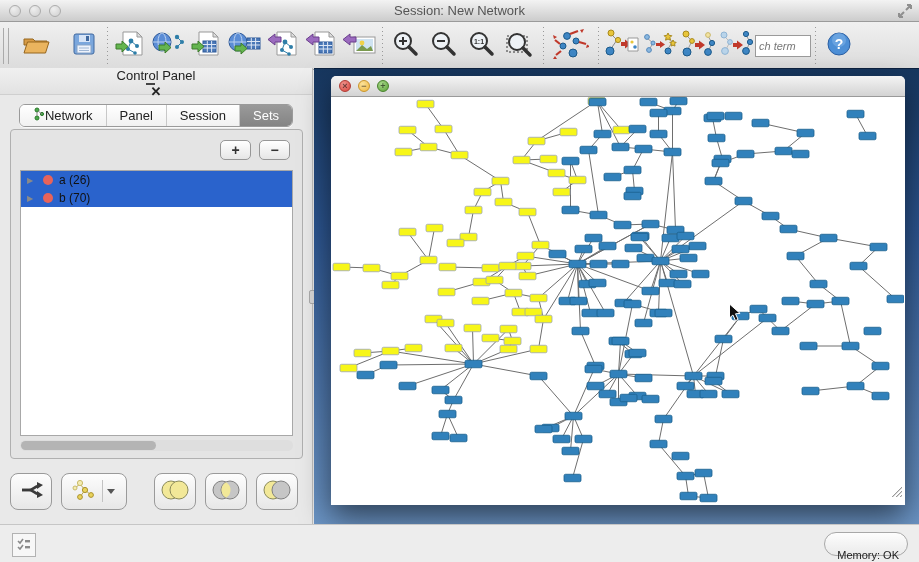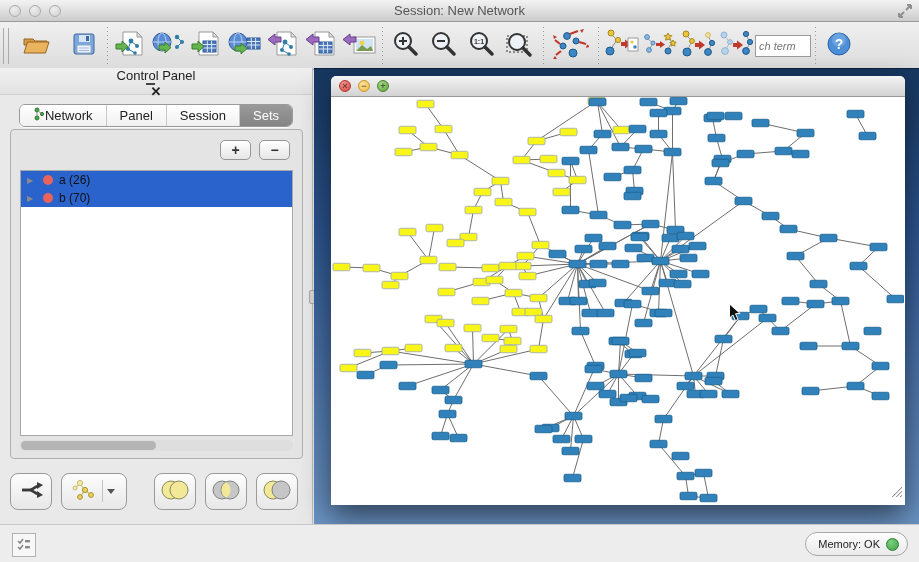--- a/index.html
+++ b/index.html
@@ -92,21 +92,21 @@
   .nw-canvas { position:relative; width:572px; height:406px; margin-left:1px; background:#fff; overflow:hidden; }
   .grip { position:absolute; right:1px; bottom:1px; }
 
   
   .statusbar { position:absolute; left:0; bottom:0; width:919px; height:38px;
     background:#ededed; border-top:1px solid #c6c6c6; }
   .st-left { position:absolute; left:12px; top:8px; width:24px; height:24px;
     border:1px solid #b2b2b2; background:#f7f7f7; display:flex; align-items:center; justify-content:center; }
   .memory { position:absolute; right:11px; top:7px; height:24px; border:1px solid #a8a8a8;
     border-radius:12px; background:linear-gradient(#fdfdfd,#eaeaea); display:flex; align-items:center;
-    gap:6px; padding:0 8px 0 12px; font-size:11px; color:#222; }
+    gap:6px; padding:16px 8px 0 12px; font-size:11px; color:#222;flex-direction:column; }
   .memdot { width:13px; height:13px; border-radius:50%; background:radial-gradient(circle at 35% 30%, #7ed07f, #3da344); border:1px solid #2e7d36; }
 
   .splitter-handle { position:absolute; left:309px; top:290px; width:7px; height:14px;
     background:#d7d7d7; border:1px solid #aaa; border-radius:2px; }
 </style>
 </head>
 <body>
 
 <div class="titlebar">
   <div class="traffic">

